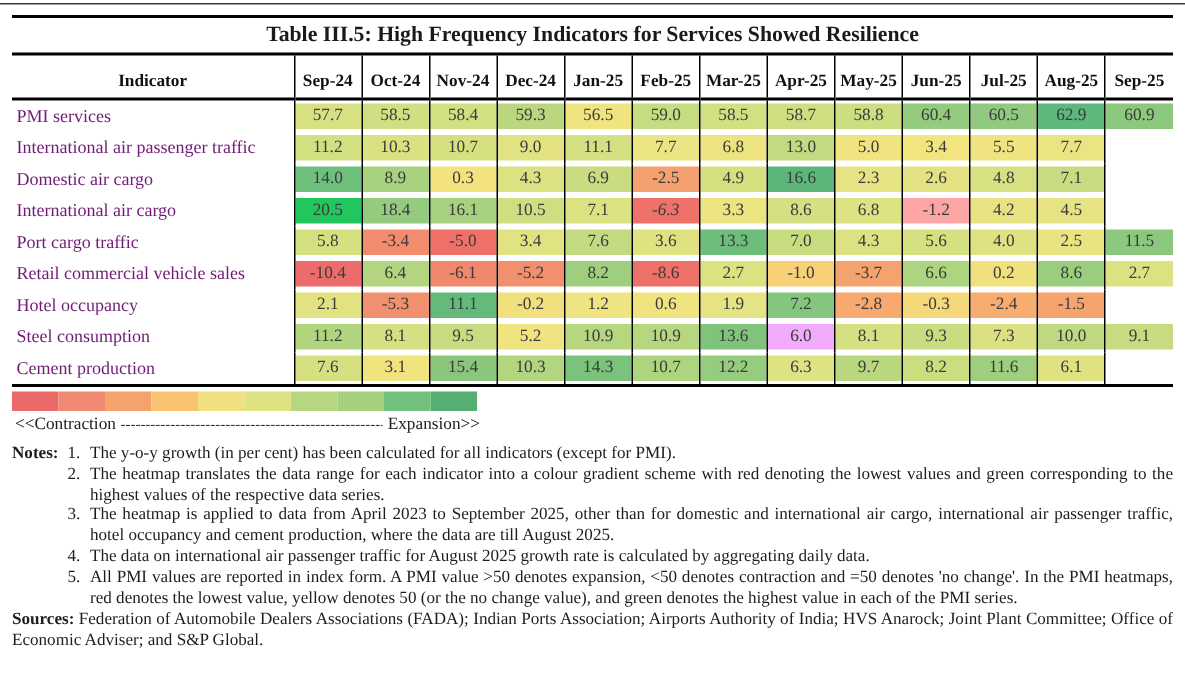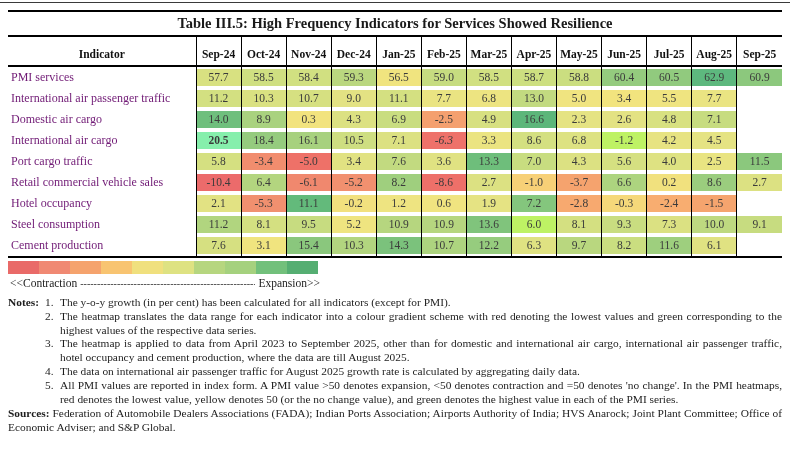--- a/index.html
+++ b/index.html
@@ -208,21 +208,21 @@
             <div class="cell" style="background: rgb(216, 225, 129);">4.8</div>
           </td>
           <td>
             <div class="cell" style="background: rgb(199, 220, 128);">7.1</div>
           </td>
           <td></td>
         </tr>
         <tr>
           <td>International air cargo</td>
           <td>
-            <div class="cell" style="background: #86efac; font-weight: bold;">20.5</div>
+            <div class="cell" style="background: #22c55e;">20.5</div>
           </td>
           <td>
             <div class="cell" style="background: rgb(149, 203, 126);">18.4</div>
           </td>
           <td>
             <div class="cell" style="background: rgb(167, 209, 126);">16.1</div>
           </td>
           <td>
             <div class="cell" style="background: rgb(206, 222, 129);">10.5</div>
           </td>
@@ -235,21 +235,21 @@
           <td>
             <div class="cell" style="background: rgb(235, 228, 129);">3.3</div>
           </td>
           <td>
             <div class="cell" style="background: rgb(212, 224, 129);">8.6</div>
           </td>
           <td>
             <div class="cell" style="background: rgb(221, 226, 130);">6.8</div>
           </td>
           <td>
-            <div class="cell" style="background: #bef264;">-1.2</div>
+            <div class="cell" style="background: #fca5a5;">-1.2</div>
           </td>
           <td>
             <div class="cell" style="background: rgb(231, 227, 130);">4.2</div>
           </td>
           <td>
             <div class="cell" style="background: rgb(229, 227, 131);">4.5</div>
           </td>
           <td></td>
         </tr>
         <tr>
@@ -393,21 +393,21 @@
           <td>
             <div class="cell" style="background: rgb(182, 214, 127);">10.9</div>
           </td>
           <td>
             <div class="cell" style="background: rgb(182, 214, 127);">10.9</div>
           </td>
           <td>
             <div class="cell" style="background: rgb(128, 196, 124);">13.6</div>
           </td>
           <td>
-            <div class="cell" style="background: #bef264;">6.0</div>
+            <div class="cell" style="background: #f0abfc;">6.0</div>
           </td>
           <td>
             <div class="cell" style="background: rgb(212, 224, 129);">8.1</div>
           </td>
           <td>
             <div class="cell" style="background: rgb(201, 221, 128);">9.3</div>
           </td>
           <td>
             <div class="cell" style="background: rgb(219, 225, 130);">7.3</div>
           </td>

